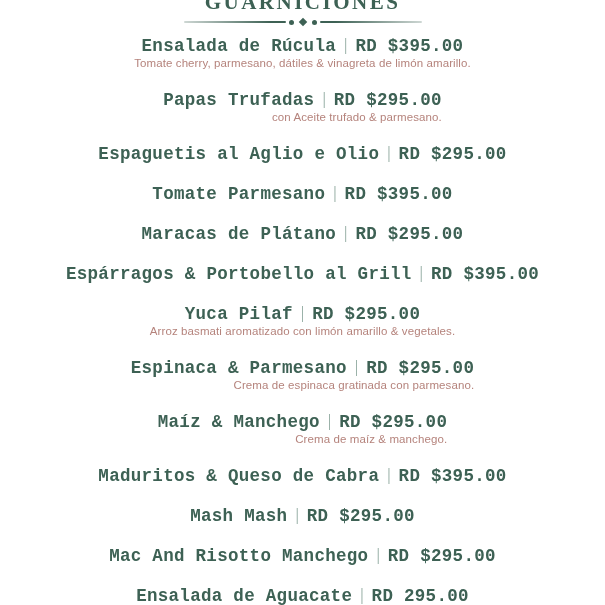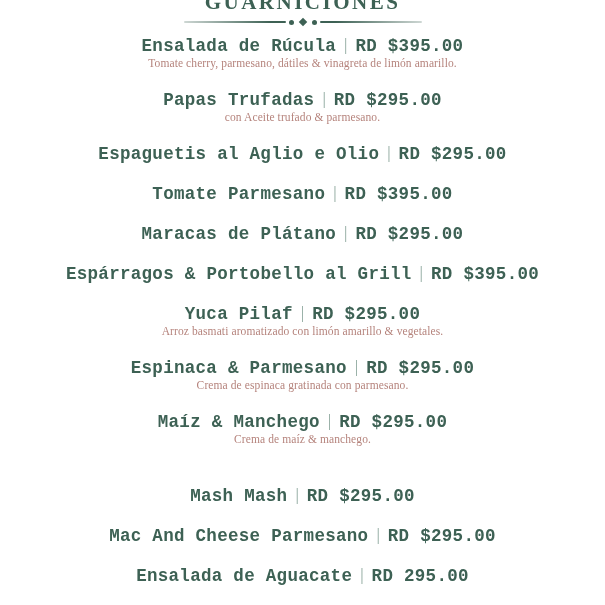--- a/index.html
+++ b/index.html
@@ -82,27 +82,28 @@
   }
   .item-sep {
     display: inline-block;
     font-size: 17px;
     font-weight: normal;
     color: #8ba69b;
     margin: 0 8px;
     transform: translateY(-1px);
   }
   .item-desc {
-    font-family: Liberation Serif, serif;
+    font-family: Liberation Sans, sans-serif;
     font-size: 11.5px;
     line-height: 13px;
     color: #b5837c;
     margin-top: 1px;
     letter-spacing: 0.1px;
     white-space: nowrap;
+    text-align: right;
   }
 </style>
 </head>
 <body>
 
 <div class="page">
 
   <div class="menu-header">
     <div class="menu-title">GUARNICIONES</div>
     <div class="divider">
@@ -172,32 +173,35 @@
   </div>
 
   <div class="menu-item">
     <div class="item-line">
       <span class="item-name">Maíz &amp; Manchego</span><span class="item-sep">|</span><span class="item-price">RD $295.00</span>
     </div>
     <div class="item-desc">Crema de maíz &amp; manchego.</div>
   </div>
 
   <div class="menu-item">
+    <div class="item-line">
+      <span class="item-name">Maduritos &amp; Queso de Cabra</span><span class="item-sep">|</span><span class="item-price">RD $395.00</span>
+    </div>
   </div>
 
   <div class="menu-item">
     <div class="item-line">
       <span class="item-name">Mash Mash</span><span class="item-sep">|</span><span class="item-price">RD $295.00</span>
     </div>
 
   </div>
 
   <div class="menu-item">
     <div class="item-line">
-      <span class="item-name">Mac And Cheese Parmesano</span><span class="item-sep">|</span><span class="item-price">RD $295.00</span>
+      <span class="item-name">Mac And Risotto Manchego</span><span class="item-sep">|</span><span class="item-price">RD $295.00</span>
     </div>
 
   </div>
 
   <div class="menu-item">
     <div class="item-line">
       <span class="item-name">Ensalada de Aguacate</span><span class="item-sep">|</span><span class="item-price">RD 295.00</span>
     </div>
 
   </div>

